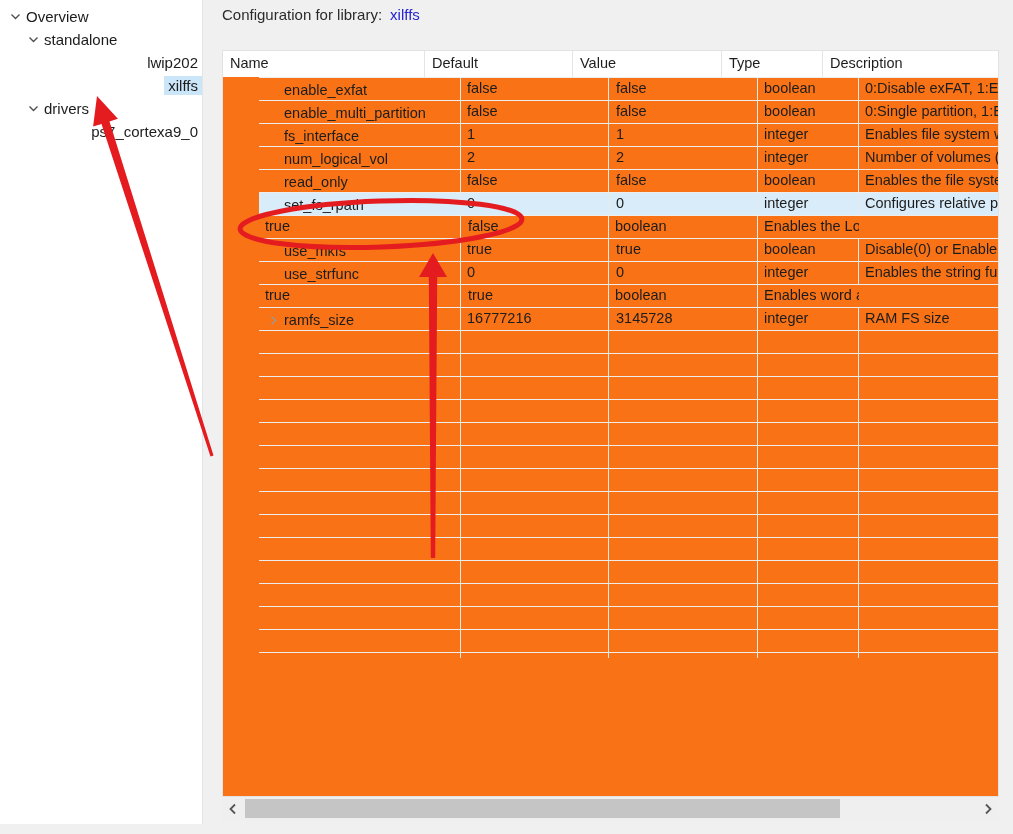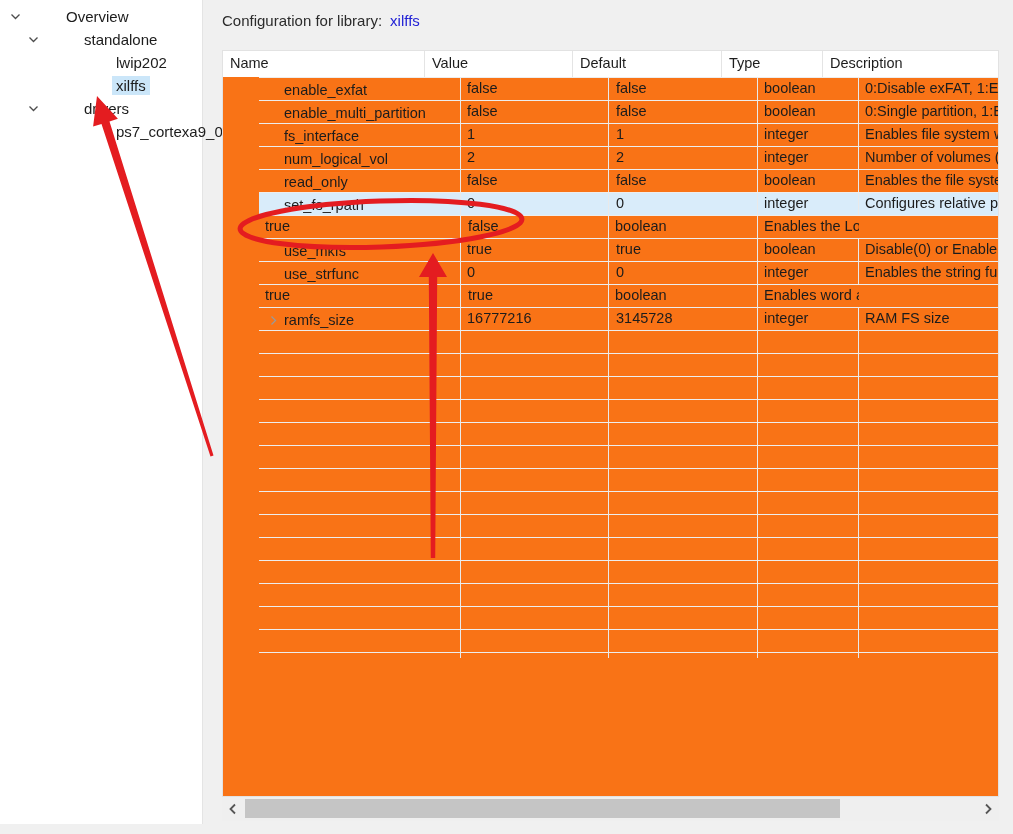--- a/index.html
+++ b/index.html
@@ -1,30 +1,30 @@
 <!DOCTYPE html>
 <html><head>
 <meta charset="utf-8">
 <style>
   * { margin:0; padding:0; box-sizing:border-box; }
   html,body { width:1013px; height:834px; }
   body { font-family:"Liberation Sans","DejaVu Sans",sans-serif; background:#f0f0f0; position:relative; overflow:hidden; color:#1c1c1c; }
 
   
   .tree-panel { position:absolute; left:0; top:0; width:203px; height:824px; background:#ffffff; border-right:1px solid #e4e4e4; padding-top:5px; }
-  .tree-item { height:23px; display:flex; align-items:center; font-size:15px; white-space:nowrap; cursor:default;gap:40px; }
+  .tree-item { height:23px; display:flex; align-items:center; font-size:15px; white-space:nowrap; cursor:default; }
   .tree-item .chev { width:14px; height:14px; display:inline-flex; align-items:center; justify-content:center; flex:0 0 14px; }
   .tree-item.lvl0 { padding-left:8px; }
   .tree-item.lvl1 { padding-left:26px; }
-  .tree-item.lvl2 { padding-left:58px; }
+  .tree-item.lvl2 { padding-left:58px;justify-content:flex-end; }
   .tree-label { padding:1px 4px; }
   .tree-item.selected .tree-label { background:#cbe6f9; }
 
   
-  .title-bar { position:absolute; left:222px; top:12px; font-size:15px; color:#2b2b2b; }
+  .title-bar { position:absolute; left:222px; top:6px; font-size:15px; color:#2b2b2b; }
   .title-bar .lib-name { color:#2323d6; margin-left:8px; cursor:pointer; }
 
   .cfg-table { position:absolute; left:222px; top:50px; width:777px; height:747px; background:#f97316; border:1px solid #e2e2e2; overflow:hidden; }
   .grid { display:grid; grid-template-columns:202px 148px 149px 101px 176px; }
   .thead { height:26px; }
   .thead .hcell { font-size:14.5px; color:#1d1d1d; padding:4px 0 0 7px; border-right:1px solid #e4e4e4; white-space:nowrap; overflow:hidden; background:#fff; }
   .thead .hcell:last-child { border-right:none; }
   .tbody { height:581px; overflow:hidden;margin-left:36px; }
   .trow { height:23px; border-top:1px solid #ededed; }
   .trow .cell { font-size:14.5px; padding-top:2px; white-space:nowrap; overflow:hidden; border-right:1px solid #e9e9e9; }
@@ -113,23 +113,23 @@
 
 <div class="title-bar">
   <span>Configuration for library:</span><span class="lib-name">xilffs</span>
 </div>
 
 <div class="cfg-table">
   <div class="thead grid">
 
       <div class="hcell">Name</div>
 
+      <div class="hcell">Default</div>
+
       <div class="hcell">Value</div>
-
-      <div class="hcell">Default</div>
 
       <div class="hcell">Type</div>
 
       <div class="hcell">Description</div>
     </div>
   <div class="tbody">
 
       <div class="trow grid">
         <div class="cell c-name">
           <span class="expander">

